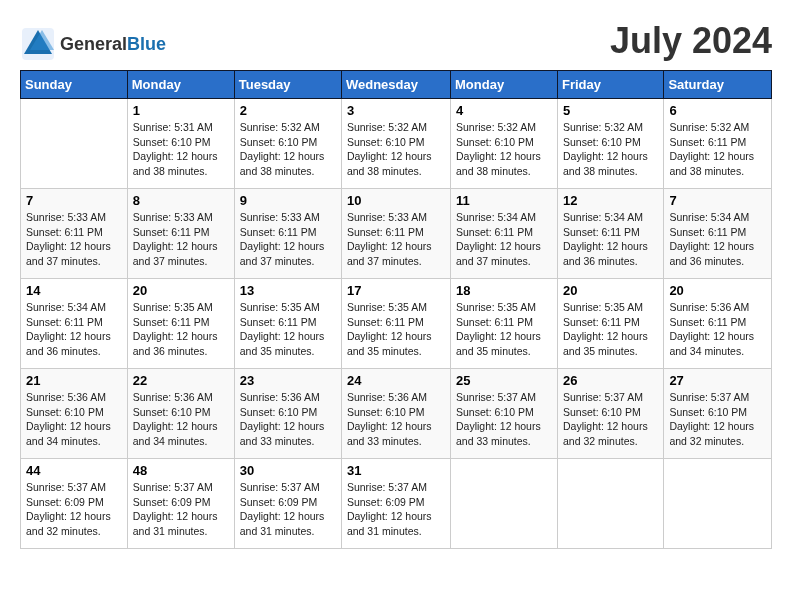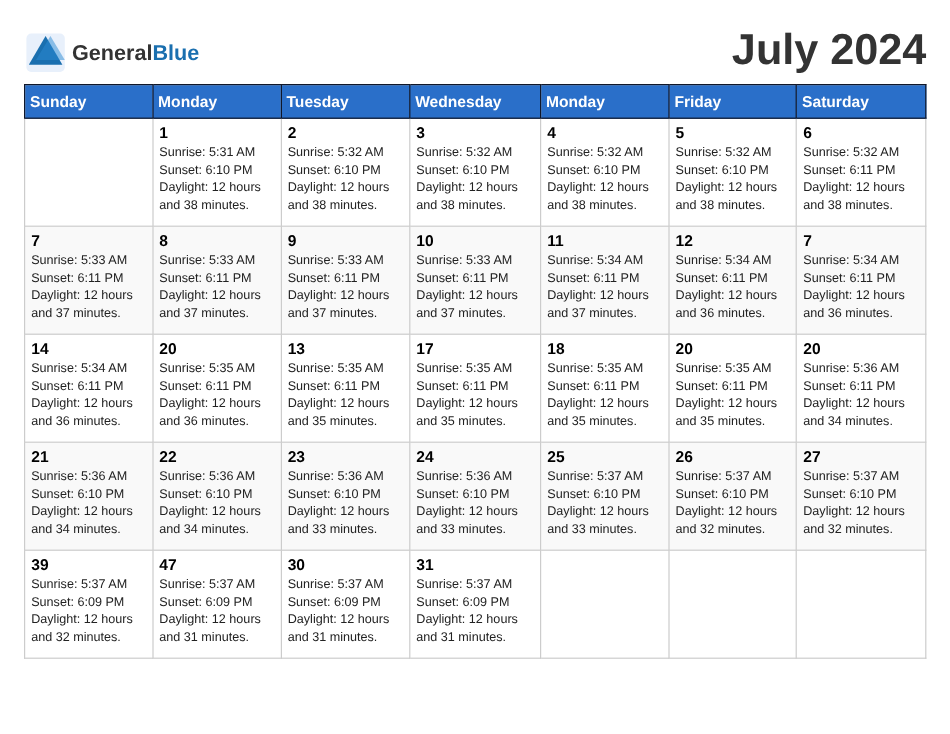--- a/index.html
+++ b/index.html
@@ -223,25 +223,25 @@
           <span class="day-number">26</span>
           <div class="day-info">Sunrise: 5:37 AM<br>Sunset: 6:10 PM<br>Daylight: 12 hours and 32 minutes.</div>
         </td>
         <td>
           <span class="day-number">27</span>
           <div class="day-info">Sunrise: 5:37 AM<br>Sunset: 6:10 PM<br>Daylight: 12 hours and 32 minutes.</div>
         </td>
       </tr>
       <tr>
         <td>
-          <span class="day-number">39</span>
+          <span class="day-number">44</span>
           <div class="day-info">Sunrise: 5:37 AM<br>Sunset: 6:09 PM<br>Daylight: 12 hours and 32 minutes.</div>
         </td>
         <td>
-          <span class="day-number">47</span>
+          <span class="day-number">48</span>
           <div class="day-info">Sunrise: 5:37 AM<br>Sunset: 6:09 PM<br>Daylight: 12 hours and 31 minutes.</div>
         </td>
         <td>
           <span class="day-number">30</span>
           <div class="day-info">Sunrise: 5:37 AM<br>Sunset: 6:09 PM<br>Daylight: 12 hours and 31 minutes.</div>
         </td>
         <td>
           <span class="day-number">31</span>
           <div class="day-info">Sunrise: 5:37 AM<br>Sunset: 6:09 PM<br>Daylight: 12 hours and 31 minutes.</div>
         </td>

